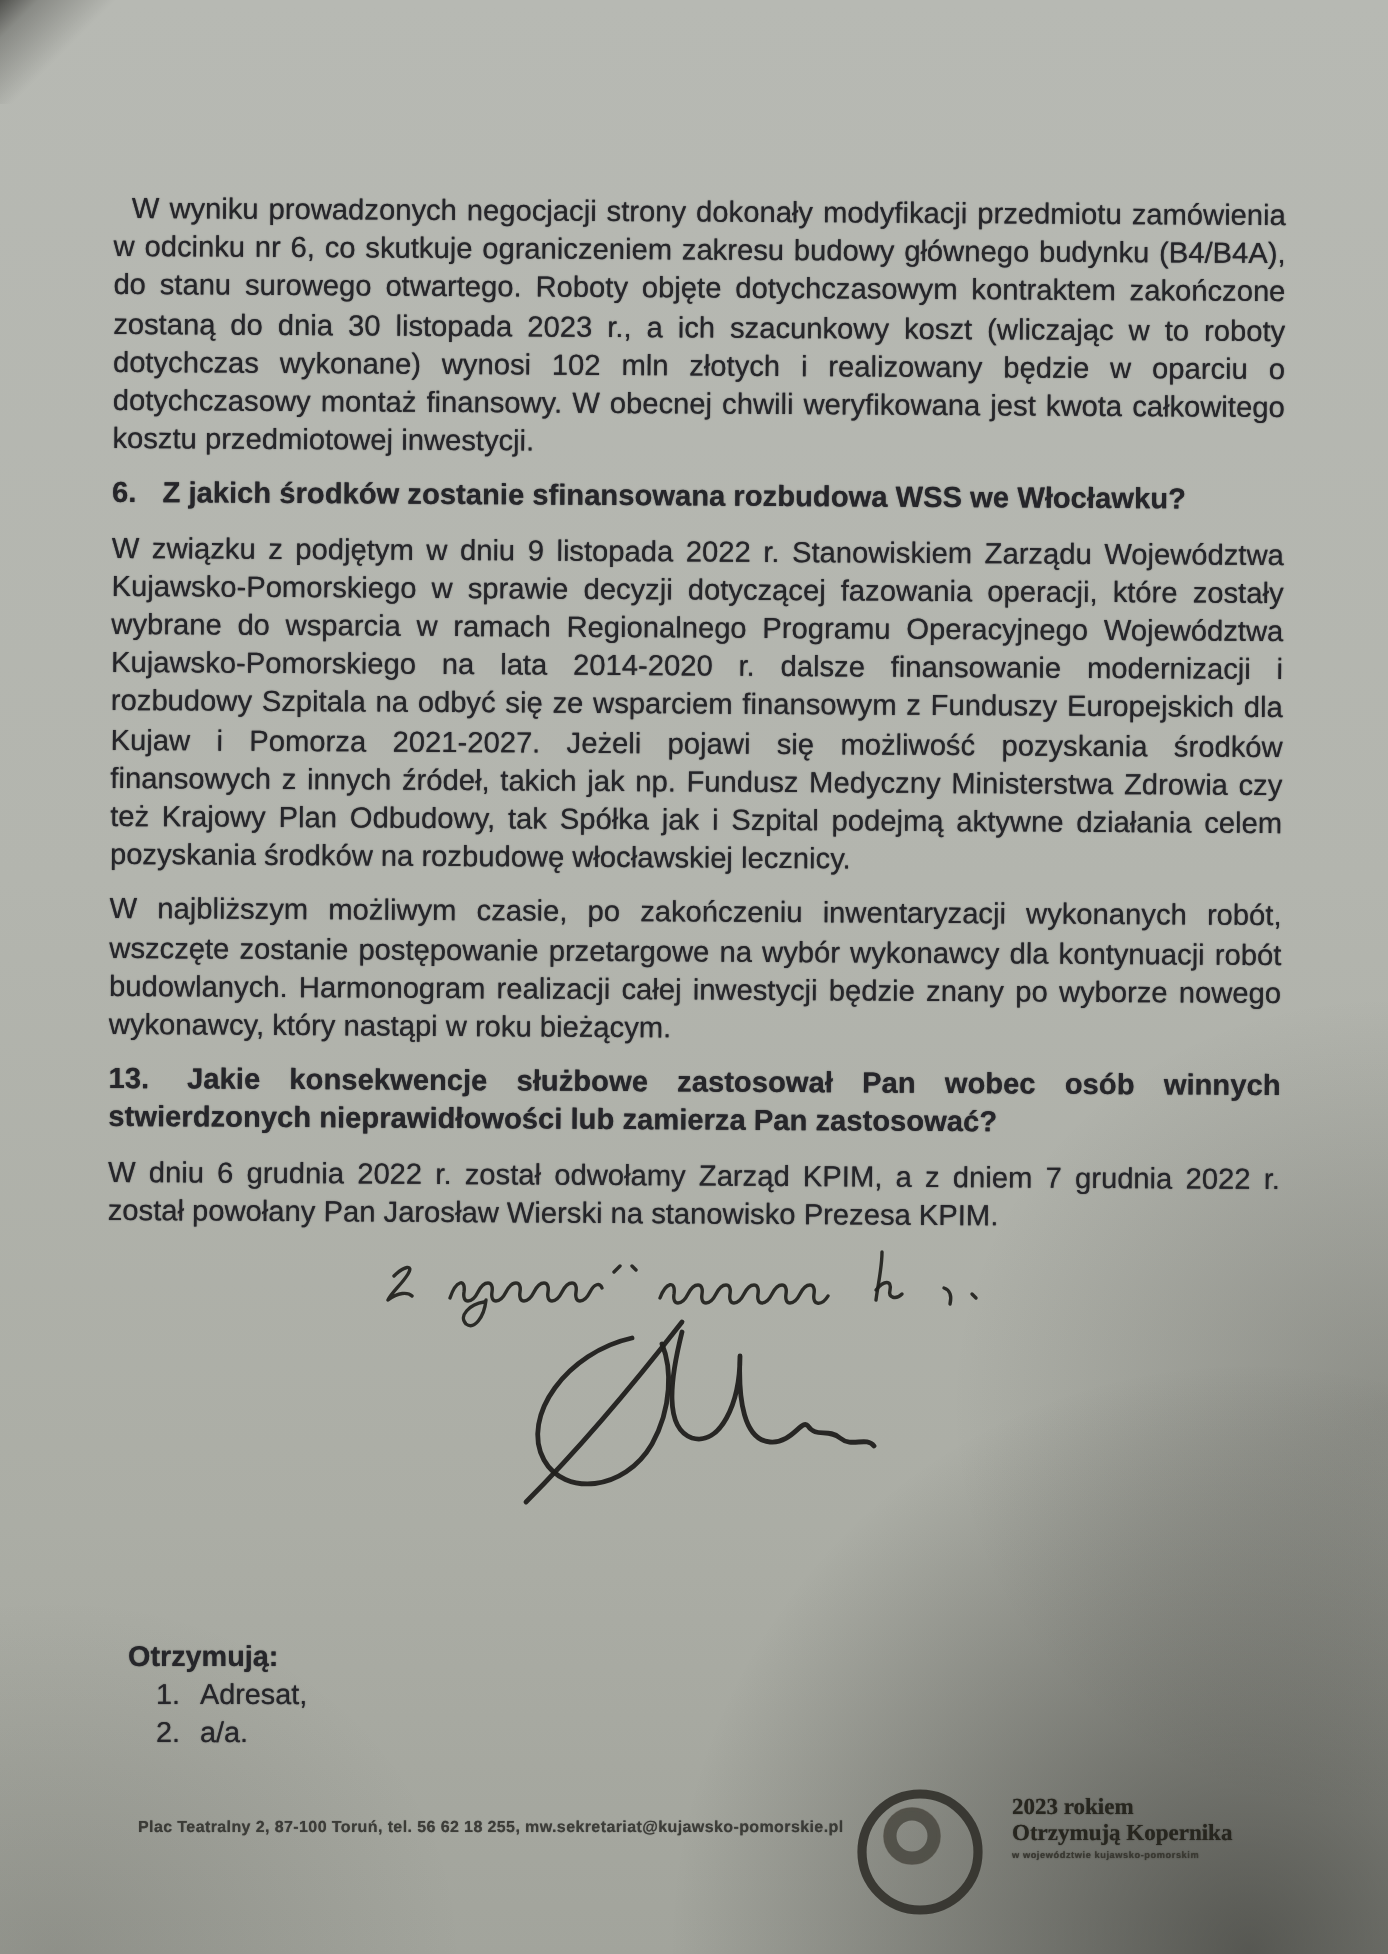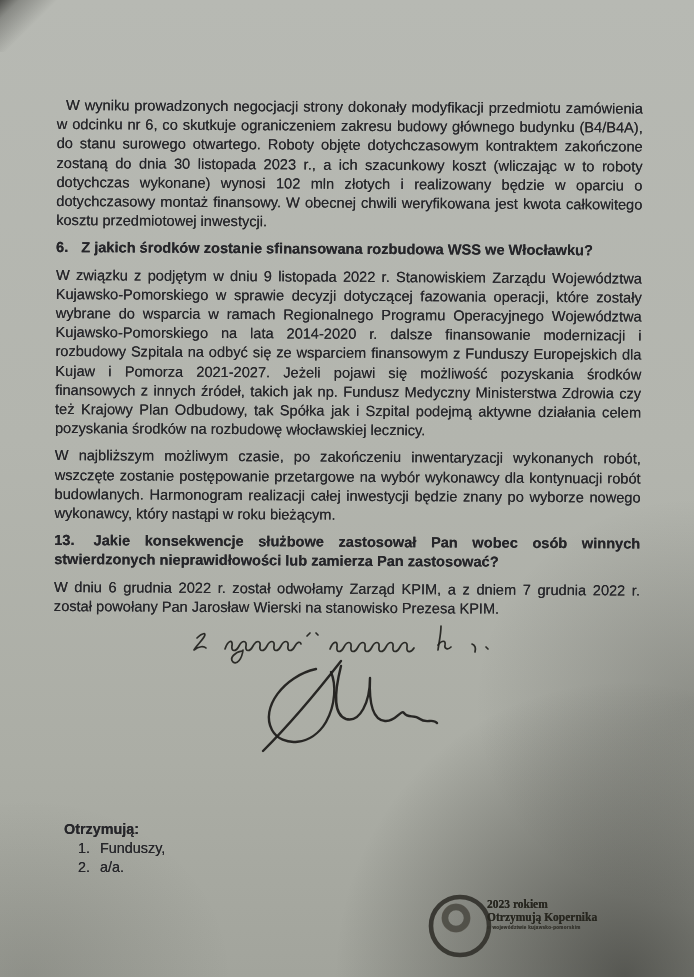--- a/index.html
+++ b/index.html
@@ -46,21 +46,21 @@
   .dist-num{display:inline-block;width:22px;}
   .footer-address{
     position:absolute;left:69px;top:909px;
     font-size:8px;font-weight:bold;letter-spacing:0.2px;
     color:#2f2f2b;opacity:0.88;
     text-shadow:0 0 0.5px rgba(40,40,40,0.8);
   }
   .seal{position:absolute;left:427px;top:892px;width:260px;height:75px;}
   .seal-icon{position:absolute;left:0;top:0;}
   .seal-text{
-    position:absolute;left:60px;top:6px;
+    position:absolute;left:79px;top:6px;
     font-family:"Liberation Serif",serif;font-weight:bold;
     color:#27261f;line-height:13px;font-size:11.5px;
     text-shadow:0 0 0.6px rgba(35,34,28,0.85);
   }
   .seal-sub{font-size:4.6px;letter-spacing:0.3px;line-height:7px;color:#3a3932;font-family:"Liberation Sans",sans-serif;}
 </style>
 </head>
 <body>
 
 <div class="page">
@@ -98,24 +98,25 @@
 
     <g>
       <path class="sig" d="M316 669 C284 676 260 708 272 730 C282 748 312 746 326 722 C336 704 336 684 331 672"></path>
       <path class="sig" d="M263 751 C292 722 320 688 341 661"></path>
       <path class="sig" d="M341 666 C335 690 332 714 346 719 C360 723 370 702 370 678 C369 700 372 720 385 721 C396 722 401 709 404 713 C408 719 414 714 420 719 C426 724 433 718 437 723"></path>
     </g>
   </svg>
 
   <div class="distribution">
     <div class="dist-header">Otrzymują:</div>
-    <div class="dist-item"><span class="dist-num">1.</span><span>Funduszy,</span></div>
+    <div class="dist-item"><span class="dist-num">1.</span><span>Adresat,</span></div>
     <div class="dist-item"><span class="dist-num">2.</span><span>a/a.</span></div>
   </div>
 
+  <div class="footer-address">Plac Teatralny 2, 87-100 Toruń, tel. 56 62 18 255, mw.sekretariat@kujawsko-pomorskie.pl</div>
 
   <div class="seal">
     <svg class="seal-icon" width="70" height="68" viewBox="0 0 70 68" aria-hidden="true">
       <circle cx="33" cy="34" r="29" fill="none" stroke="#33322c" stroke-width="4.6" opacity="0.92"></circle>
       <circle cx="29" cy="26" r="11" fill="none" stroke="#45443c" stroke-width="6.5" opacity="0.8"></circle>
       <circle cx="29" cy="26" r="13.5" fill="none" stroke="#55544a" stroke-width="2" opacity="0.35"></circle>
     </svg>
     <div class="seal-text">
       <div>2023 rokiem</div>
       <div>Otrzymują Kopernika</div>

